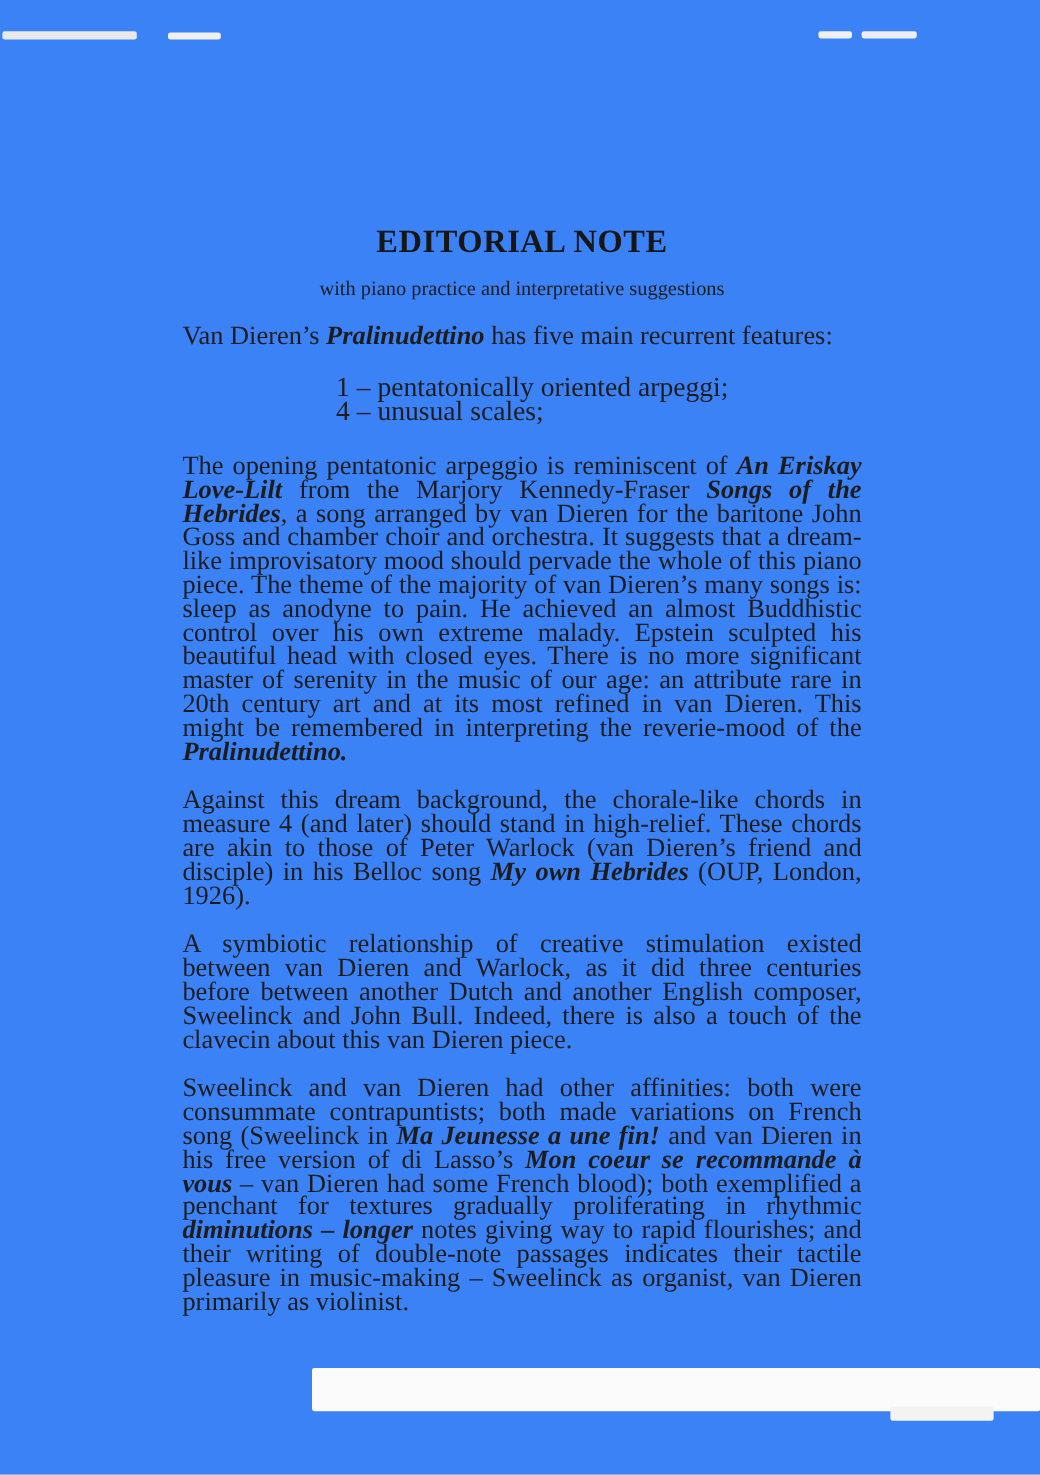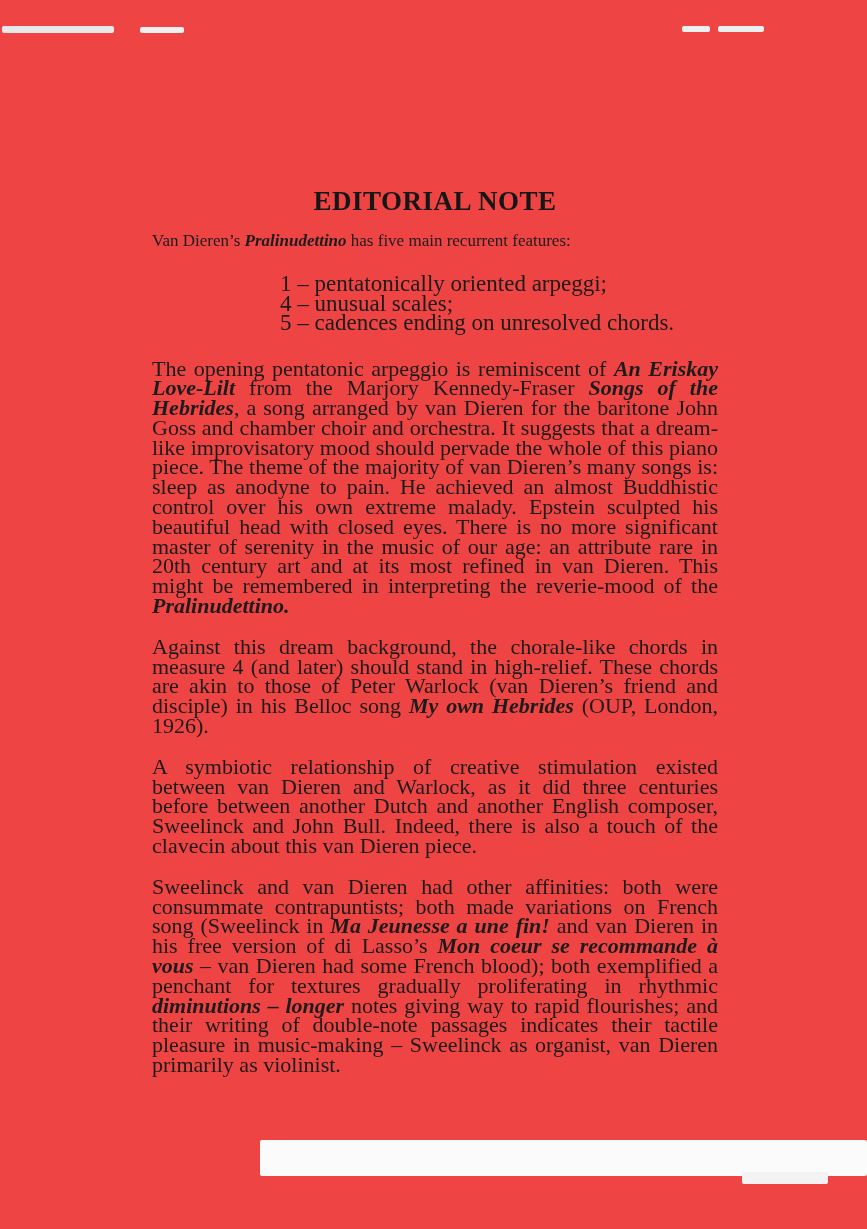--- a/index.html
+++ b/index.html
@@ -1,20 +1,20 @@
 <!DOCTYPE html>
 <html><head>
 <meta charset="utf-8">
 <style>
   html, body { margin: 0; padding: 0; background: #ffffff; }
   .page {
     position: relative;
     width: 867px;
     height: 1229px;
-    background: #ef4444;
+    background: #3b82f6;
     font-family: "Liberation Serif", serif;
     color: #1c1c1c;
     overflow: hidden;
   }
   
   .smudge { position: absolute; border-radius: 2px; }
   .smudge.s1 { left: 2px;   top: 26px;   width: 112px; height: 7px;  background: #e9e9e9; }
   .smudge.s2 { left: 140px; top: 27px;   width: 44px;  height: 6px;  background: #f0f0f0; }
   .smudge.s3 { left: 682px; top: 26px;   width: 28px;  height: 6px;  background: #efefef; }
   .smudge.s4 { left: 718px; top: 26px;   width: 46px;  height: 6px;  background: #eeeeee; }
@@ -37,21 +37,21 @@
     color: #161616;
   }
   .subtitle {
     margin: 0 0 19px 0;
     font-size: 17px;
     line-height: 20px;
     text-align: center;
   }
   .intro {
     margin: 0 0 23px 0;
-    font-size: 17px;
+    font-size: 22px;
     line-height: 20px;
   }
   .feature-list {
     margin: 0 0 26px 128px;
     font-size: 23px;
     line-height: 19.5px;
   }
   .body-para {
     margin: 0 0 21px 0;
     font-size: 22px;
@@ -68,24 +68,24 @@
 <div class="page">
   <div class="smudge s1"></div>
   <div class="smudge s2"></div>
   <div class="smudge s3"></div>
   <div class="smudge s4"></div>
   <div class="smudge band"></div>
   <div class="smudge s5"></div>
 
   <div class="content">
     <h1 class="title">EDITORIAL NOTE</h1>
+    <p class="subtitle">with piano practice and interpretative suggestions</p>
     <p class="intro"><span class="r-normal">Van Dieren’s </span><span class="r-bold-italic">Pralinudettino</span><span class="r-normal"> has five main recurrent features:</span></p>
     <div class="feature-list">
         <div>1 – pentatonically oriented arpeggi;</div>
         <div>4 – unusual scales;</div>
-        <div>5 – cadences ending on unresolved chords.</div>
       </div>
     <p class="body-para"><span class="r-normal">The opening pentatonic arpeggio is reminiscent of </span><span class="r-bold-italic">An Eriskay Love-Lilt</span><span class="r-normal"> from the Marjory Kennedy-Fraser </span><span class="r-bold-italic">Songs of the Hebrides</span><span class="r-normal">, a song arranged by van Dieren for the baritone John Goss and chamber choir and orchestra. It suggests that a dream-like improvisatory mood should pervade the whole of this piano piece. The theme of the majority of van Dieren’s many songs is: sleep as anodyne to pain. He achieved an almost Buddhistic control over his own extreme malady. Epstein sculpted his beautiful head with closed eyes. There is no more significant master of serenity in the music of our age: an attribute rare in 20th century art and at its most refined in van Dieren. This might be remembered in interpreting the reverie-mood of the </span><span class="r-bold-italic">Pralinudettino.</span></p>
     <p class="body-para"><span class="r-normal">Against this dream background, the chorale-like chords in measure 4 (and later) should stand in high-relief. These chords are akin to those of Peter Warlock (van Dieren’s friend and disciple) in his Belloc song </span><span class="r-bold-italic">My own Hebrides</span><span class="r-normal"> (OUP, London, 1926).</span></p>
     <p class="body-para"><span class="r-normal">A symbiotic relationship of creative stimulation existed between van Dieren and Warlock, as it did three centuries before between another Dutch and another English composer, Sweelinck and John Bull. Indeed, there is also a touch of the clavecin about this van Dieren piece.</span></p>
     <p class="body-para"><span class="r-normal">Sweelinck and van Dieren had other affinities: both were consummate contrapuntists; both made variations on French song (Sweelinck in </span><span class="r-bold-italic">Ma Jeunesse a une fin!</span><span class="r-normal"> and van Dieren in his free version of di Lasso’s </span><span class="r-bold-italic">Mon coeur se recommande à vous</span><span class="r-normal"> – van Dieren had some French blood); both exemplified a penchant for textures gradually proliferating in rhythmic </span><span class="r-italic">diminutions – longer</span><span class="r-normal"> notes giving way to rapid flourishes; and their writing of double-note passages indicates their tactile pleasure in music-making – Sweelinck as organist, van Dieren primarily as violinist.</span></p>
   </div>
 </div>
 
 </body></html>

